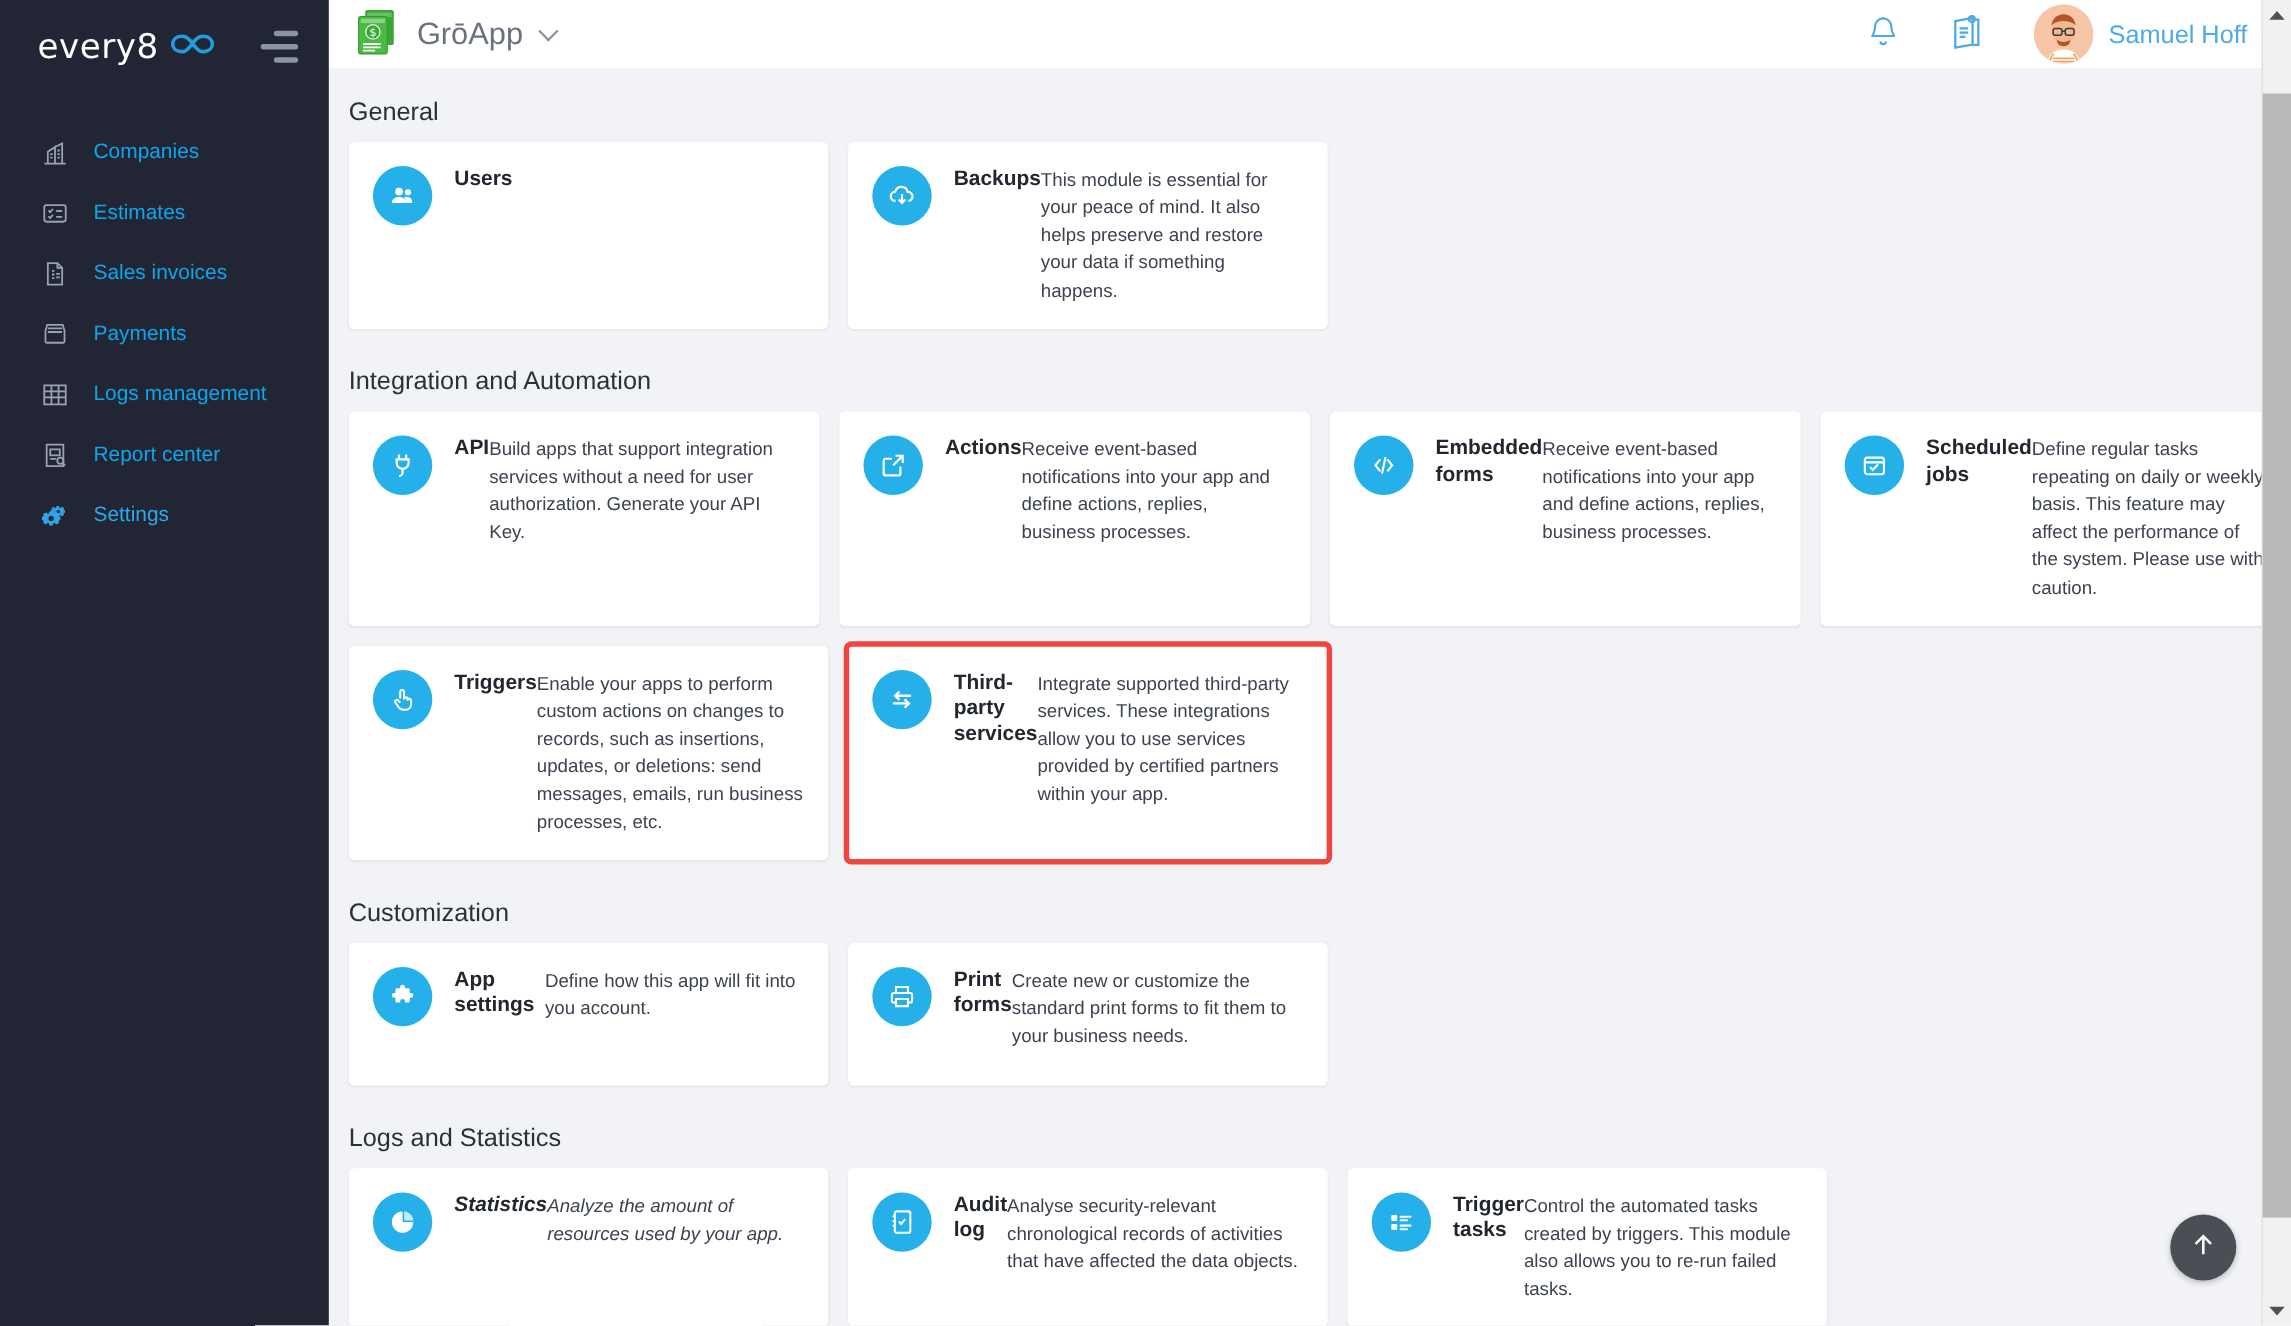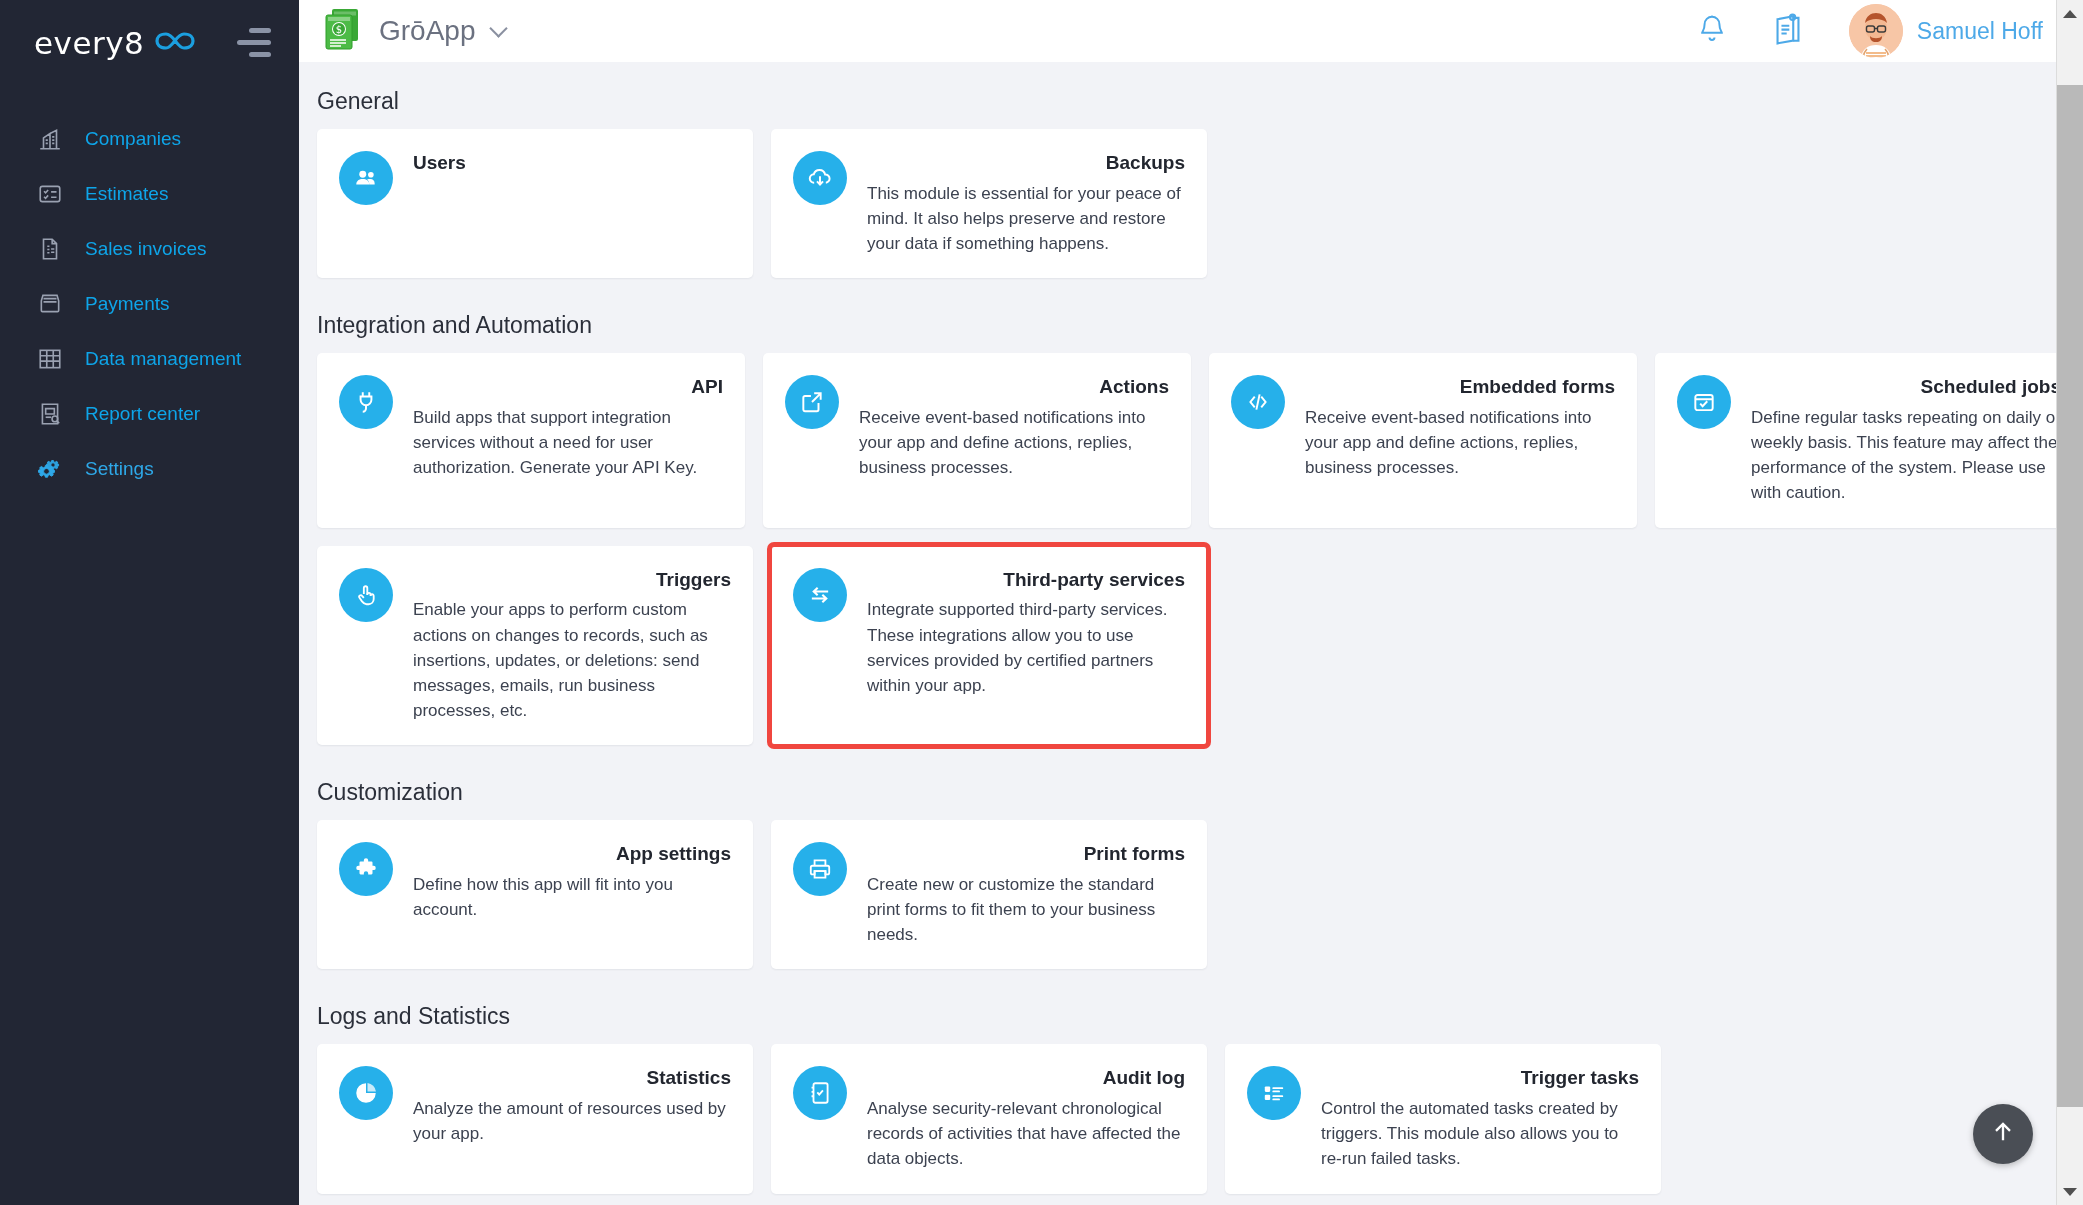--- a/index.html
+++ b/index.html
@@ -80,21 +80,21 @@
     padding: 22px 22px 22px 22px;
     display: flex; gap: 20px; cursor: pointer;
     box-shadow: 0 1px 2px rgba(20,25,40,0.07);
   }
   .card.tall { min-height: 150px; }
   .card.highlight { outline: 5px solid #f0463f; outline-offset: -1px; border-radius: 3px; }
   .card-icon {
     width: 54px; height: 54px; min-width: 54px; border-radius: 50%;
     background: #26b0ea; display: flex; align-items: center; justify-content: center;
   }
-  .card-body { display: flex; flex-direction: column; align-items: flex-end; }
+  .card-body { display: flex; flex-direction: row; }
   .card-title { font-size: 19px; font-weight: 700; color: #22262f; margin-bottom: 6px; line-height: 1.25; }
   .card-desc { font-size: 17px; color: #3c4250; line-height: 1.48; }
 
   
   .fab {
     position: absolute; right: 50px; bottom: 41px;
     width: 60px; height: 60px; border-radius: 50%;
     background: #4a4e55; display: flex; align-items: center; justify-content: center;
     cursor: pointer; box-shadow: 0 2px 6px rgba(0,0,0,0.25);
   }
@@ -172,21 +172,21 @@
         </span>
         <span>Payments</span>
       </div>
       <div class="nav-item">
         <span class="ico">
           <svg width="26" height="26" viewBox="0 0 24 24" fill="none" stroke="#9aa1b1" stroke-width="1.5">
             <rect x="3" y="4" width="18" height="16"></rect>
             <path d="M3 9h18M3 14h18M9 4v16M15 4v16"></path>
           </svg>
         </span>
-        <span>Data management</span>
+        <span>Logs management</span>
       </div>
       <div class="nav-item">
         <span class="ico">
           <svg width="26" height="26" viewBox="0 0 24 24" fill="none" stroke="#9aa1b1" stroke-width="1.5">
             <path d="M5 3h14v18H5z"></path>
             <path d="M8 7h8v5H8z"></path>
             <path d="M8 15h5"></path>
             <circle cx="16.5" cy="16.5" r="2.6"></circle>
             <path d="M18.4 18.4L20.5 20.5"></path>
           </svg>
@@ -408,21 +408,21 @@
               <div class="card-title">Print forms</div>
               <div class="card-desc">Create new or customize the standard print forms to fit them to your business needs.</div>
             </div>
           </div>
         </div>
       </section>
 
       <section class="section">
         <h2 class="section-title">Logs and Statistics</h2>
         <div class="cards">
-          <div class="card" style="min-height:130px;">
+          <div class="card" style="min-height:130px;font-style:italic;">
             <div class="card-icon">
               <svg width="26" height="26" viewBox="0 0 24 24" fill="#ffffff">
                 <path d="M12 3a9 9 0 1 0 9 9h-9z"></path>
                 <path d="M13.4 2.8V10.6h7.8A9 9 0 0 0 13.4 2.8z" opacity="0.75"></path>
               </svg>
             </div>
             <div class="card-body">
               <div class="card-title">Statistics</div>
               <div class="card-desc">Analyze the amount of resources used by your app.</div>
             </div>

